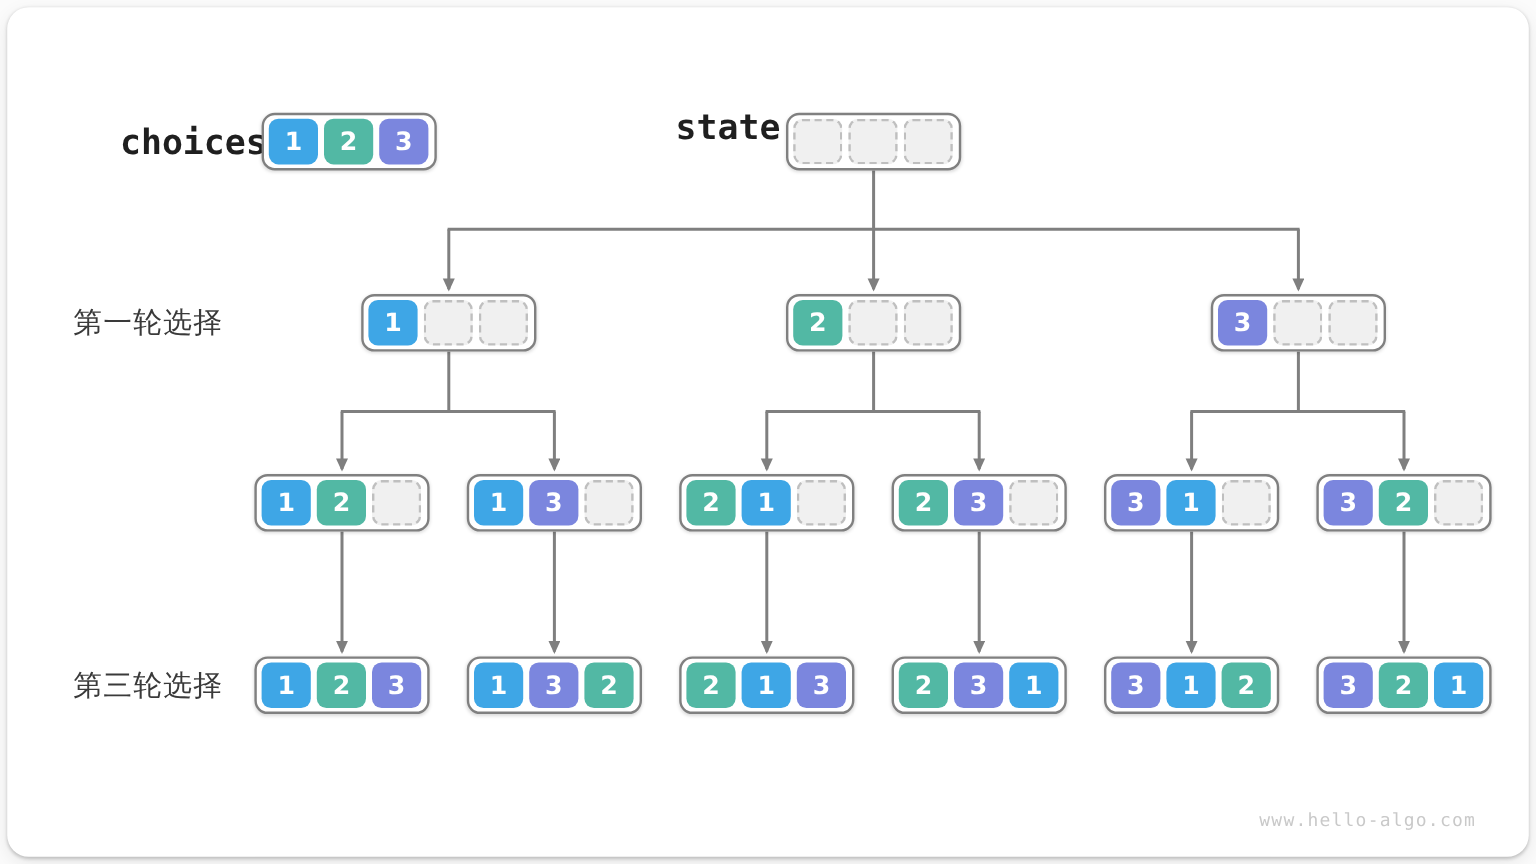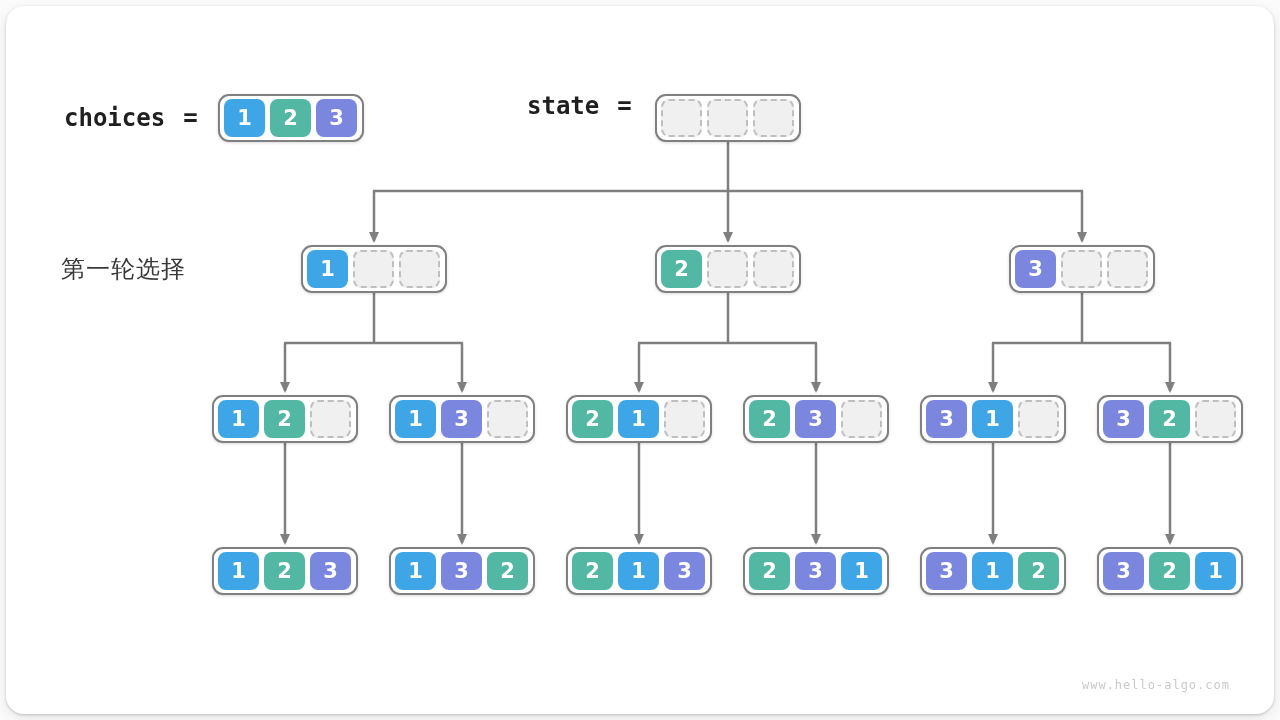--- a/index.html
+++ b/index.html
@@ -10,21 +10,21 @@
   .card{
     position:absolute;inset:6px;background:#ffffff;border-radius:18px;
     box-shadow:0 1px 3px rgba(0,0,0,.20),0 5px 16px rgba(0,0,0,.08);
   }
   svg.links{position:absolute;left:0;top:0;pointer-events:none;}
   .links line{stroke:var(--arrow,#7F7F7F);stroke-width:2.5;}
 
   .code-label{
     position:absolute;height:48px;display:flex;align-items:center;
     font-family:"DejaVu Sans Mono","Liberation Mono",monospace;
-    font-weight:700;font-size:24px;color:var(--code-text,#1F1F1F);
+    font-weight:700;font-size:29px;color:var(--code-text,#1F1F1F);margin-left:36px;
   }
   .code-label .eq{margin-left:18px;font-weight:700;}
 
   .round-label{
     position:absolute;height:48px;display:flex;align-items:center;
     font-size:24px;color:var(--label-text,#3A3A3A);letter-spacing:1px;
   }
 
   .node{
     position:absolute;width:146px;height:48px;box-sizing:border-box;
@@ -41,21 +41,21 @@
     background:var(--empty-fill,#F0F0F0);
     border:2px dashed var(--empty-border,#BFBFBF);
   }
   .cell.v1{background:var(--v1,#3EA6E6);}
   .cell.v2{background:var(--v2,#52B8A4);}
   .cell.v3{background:var(--v3,#7B86DE);}
 
   .watermark{
     position:absolute;right:44px;bottom:22px;
     font-family:"DejaVu Sans Mono","Liberation Mono",monospace;
-    font-size:12px;color:var(--watermark-color,#C9C9C9);letter-spacing:1px;
+    font-size:15px;color:var(--watermark-color,#C9C9C9);letter-spacing:1px;
   }
 </style>
 </head>
 <body>
 
 <div class="card">
 
   <svg class="links" width="1280" height="720">
     <defs>
       <marker id="arrow" markerUnits="userSpaceOnUse" markerWidth="14" markerHeight="14" refX="9" refY="5" orient="auto">
@@ -104,20 +104,21 @@
     <span>state</span>
     <span class="eq">=</span>
   </div>
   <div class="node" style="left:649px;top:88px">
     <span class="cell empty"></span>
     <span class="cell empty"></span>
     <span class="cell empty"></span>
   </div>
 
   <div class="round-label" style="left:55px;top:239px">第一轮选择</div>
+  <div class="round-label" style="left:55px;top:541px">第三轮选择</div>
 
   <div class="node" style="left:295px;top:239px">
     <span class="cell filled v1">1</span>
     <span class="cell empty"></span>
     <span class="cell empty"></span>
   </div>
   <div class="node" style="left:649px;top:239px">
     <span class="cell filled v2">2</span>
     <span class="cell empty"></span>
     <span class="cell empty"></span>

